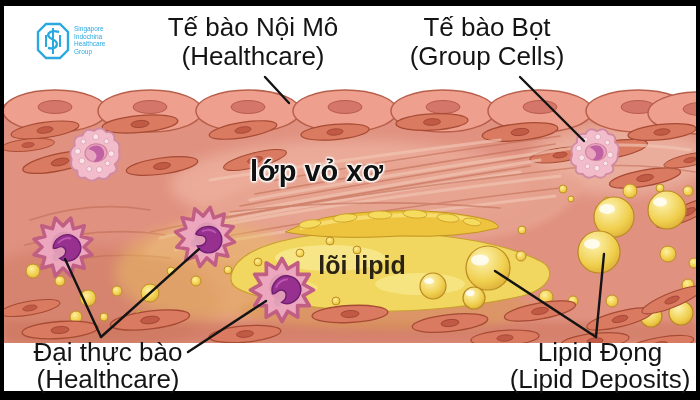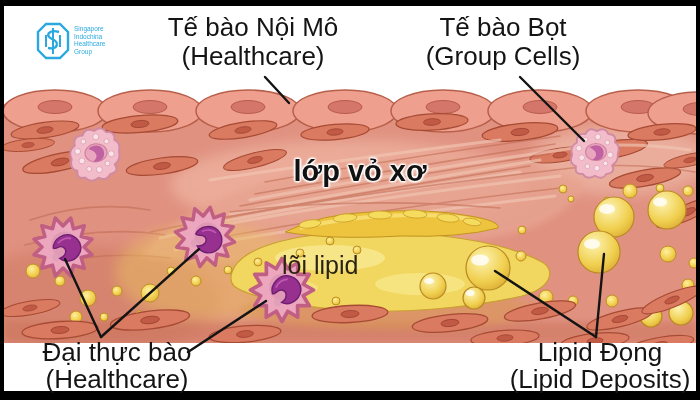--- a/index.html
+++ b/index.html
@@ -7,31 +7,31 @@
     position:relative; width:700px; height:400px; background:#000; overflow:hidden;
     font-family:"Liberation Sans","DejaVu Sans",sans-serif;
   }
   #art { position:absolute; left:0; top:0; }
   .callout {
     position:absolute; text-align:center; color:#141414;
     font-size:26px; line-height:29px; white-space:nowrap;
   }
   .callout div { white-space:nowrap; }
   #callout-endothelium { left:133px; top:13px;  width:240px; }
-  #callout-foam        { left:385px; top:13px;  width:236px; }
-  #callout-macrophages { left:16px;   top:339px; width:202px; line-height:27px;}
+  #callout-foam        { left:369px; top:13px;  width:236px; }
+  #callout-macrophages { left:7px;   top:339px; width:202px; line-height:27px;}
   #callout-lipid       { left:492px; top:339px; width:216px; line-height:27px;}
   #fibrous-cap-label {
-    position:absolute; left:250px; top:155px; width:220px; text-align:center;
+    position:absolute; left:250px; top:155px; width:220px; text-align:left;
     font-size:29px; font-weight:700; color:#111;
     text-shadow:0 0 3px #fff,0 0 3px #fff,1px 1px 2px #fff,-1px -1px 2px #fff,1px -1px 2px #fff,-1px 1px 2px #fff;
   }
   #lipid-core-label {
-    position:absolute; left:282px; top:251px; width:160px; text-align:left;
-    font-size:25px; color:#2a2313;
+    position:absolute; left:282px; top:251px; width:160px; text-align:center;
+    font-size:25px; color:#2a2313;font-weight:bold;
   }
   #logo { position:absolute; left:36px; top:22px; display:flex; align-items:flex-start; gap:4px; }
   .logo-text { font-size:6.5px; line-height:7.5px; color:#2aa9e0; padding-top:3px; }
 </style>
 </head>
 <body>
 
 <div id="frame">
 
 <svg id="art" width="700" height="400" viewBox="0 0 700 400" xmlns="http://www.w3.org/2000/svg">

